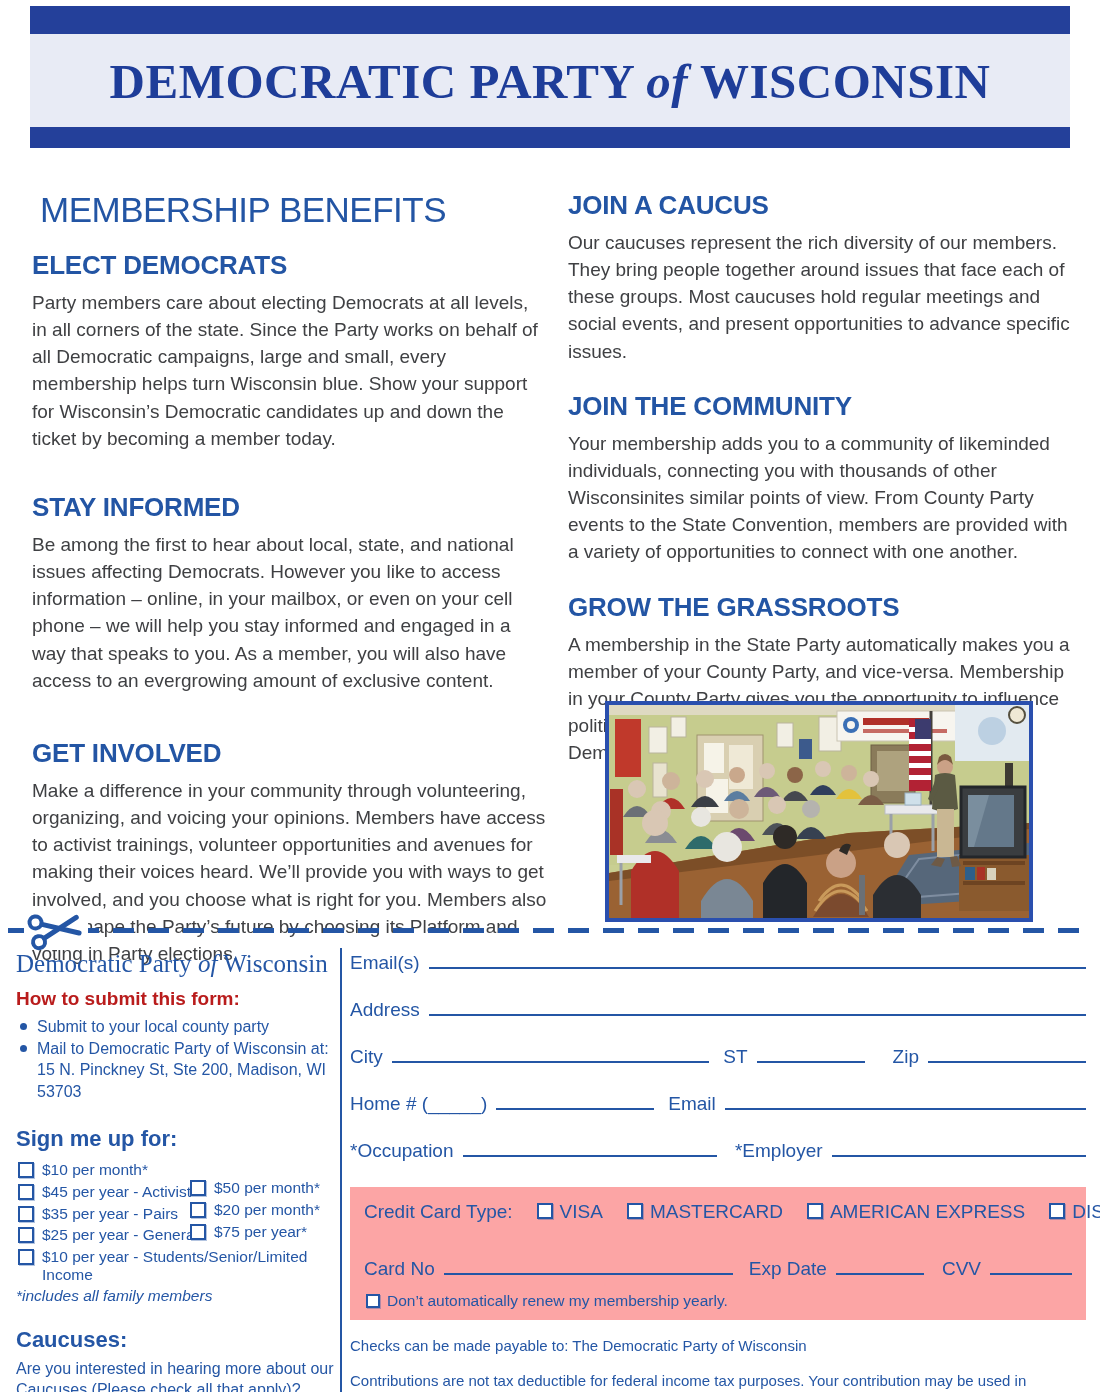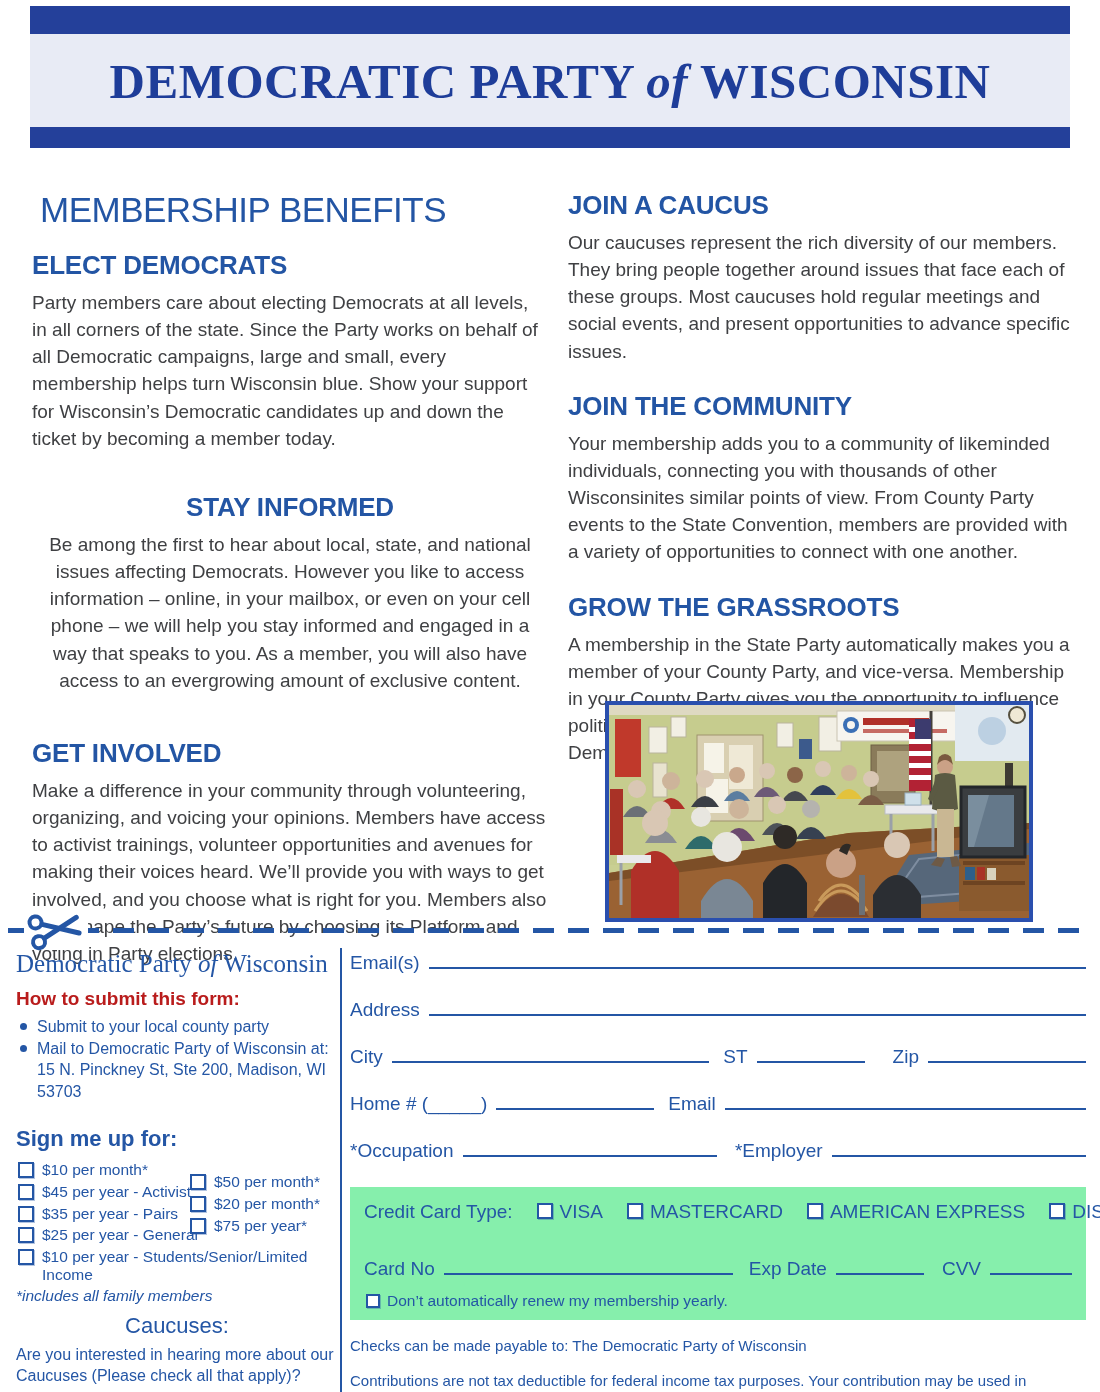--- a/index.html
+++ b/index.html
@@ -19,21 +19,21 @@
 
   
   .col{position:absolute;top:190px;}
   .col-left{left:32px;width:516px;}
   .col-right{left:568px;width:508px;}
   h1.big{font-size:35px;font-weight:normal;color:#2355a4;margin:0 8px 20px;letter-spacing:-.5px;}
   .section{margin-bottom:26px;}
   .section h2{font-size:26px;font-weight:bold;color:#2355a4;margin:0 0 8px;letter-spacing:-.2px;}
   .section p{font-size:19px;line-height:1.43;margin:0;color:#3f4043;}
   .col-left .section{margin-bottom:40px;}
-  .col-left .section.s2{margin-bottom:44px;text-align:center;}
+  .col-left .section.s2{margin-bottom:44px;}
 
   
   .photo{position:absolute;left:605px;top:701px;width:420px;height:213px;
          border:4px solid #2a4fae;box-sizing:content-box;background:#c9cf92;}
   .photo svg{display:block;}
 
   
   .cutline{position:absolute;left:8px;right:8px;top:928px;height:5px;
            background:repeating-linear-gradient(90deg,#2456a5 0 21px,transparent 21px 35px);}
   .scissors{position:absolute;left:24px;top:908px;background:#fff;padding:0 4px;}
@@ -48,38 +48,38 @@
   .brand .of{font-style:italic;}
   .subhead{font-size:19px;font-weight:bold;color:#b91c1c;margin-top:10px;}
   .bullets{margin-top:6px;}
   .bullet-row{display:flex;font-size:16px;line-height:1.35;}
   .dot{width:7px;height:7px;border-radius:50%;background:#2456a5;flex:none;margin:7px 10px 0 4px;}
   .addr{padding-left:21px;font-size:16px;line-height:1.35;}
 
   .signup-head{font-size:22px;font-weight:bold;margin-top:24px;}
   .optwrap{position:relative;margin-top:9px;}
   .opts-l{width:305px;}
-  .opts-r{position:absolute;left:172px;top:12px;width:150px;}
+  .opts-r{position:absolute;left:172px;top:18px;width:150px;}
   .opt{display:flex;font-size:15.5px;line-height:1.14;margin-bottom:4px;}
   .cb{display:inline-block;width:12px;height:12px;border:2px solid #2456a5;background:#fff;
       flex:none;margin:1px 8px 0 2px;box-shadow:1px 1px 0 rgba(36,86,165,.35);}
   .cb.sm{width:10px;height:10px;}
   .note-italic{font-style:italic;font-size:15.5px;margin-top:3px;}
 
-  .caucus-head{font-size:22px;font-weight:normal;margin-top:8px;text-align:center;}
+  .caucus-head{font-size:22px;font-weight:bold;margin-top:22px;}
   .caucus-intro{font-size:16px;line-height:1.3;margin-top:6px;width:320px;}
 
   
   .frow{display:flex;align-items:baseline;font-size:19px;margin-bottom:25px;white-space:nowrap;}
   .frow .lbl{flex:none;margin-right:9px;}
   .line{border-bottom:2px solid #2456a5;height:2px;}
   .line.grow{flex:1;}
   .sp{flex:none;}
 
-  .ccbox{background:#86efac;padding:14px 14px 10px;margin:2px 0 16px;}
+  .ccbox{background:#fca5a5;padding:14px 14px 10px;margin:2px 0 16px;}
   .ccrow{display:flex;align-items:baseline;font-size:19px;white-space:nowrap;}
   .ccrow .item{display:flex;align-items:baseline;margin-left:24px;}
   .ccrow .item .cb{margin:0 7px 0 0;position:relative;top:1px;}
   .cardrow{margin-top:35px;}
   .renewrow{display:flex;font-size:15.5px;margin-top:12px;align-items:center;}
   .renewrow .cb{margin:0 7px 0 2px;}
 
   .smallnote{font-size:15px;line-height:1.35;margin-bottom:15px;width:745px;white-space:normal;}
 </style>
 </head>

